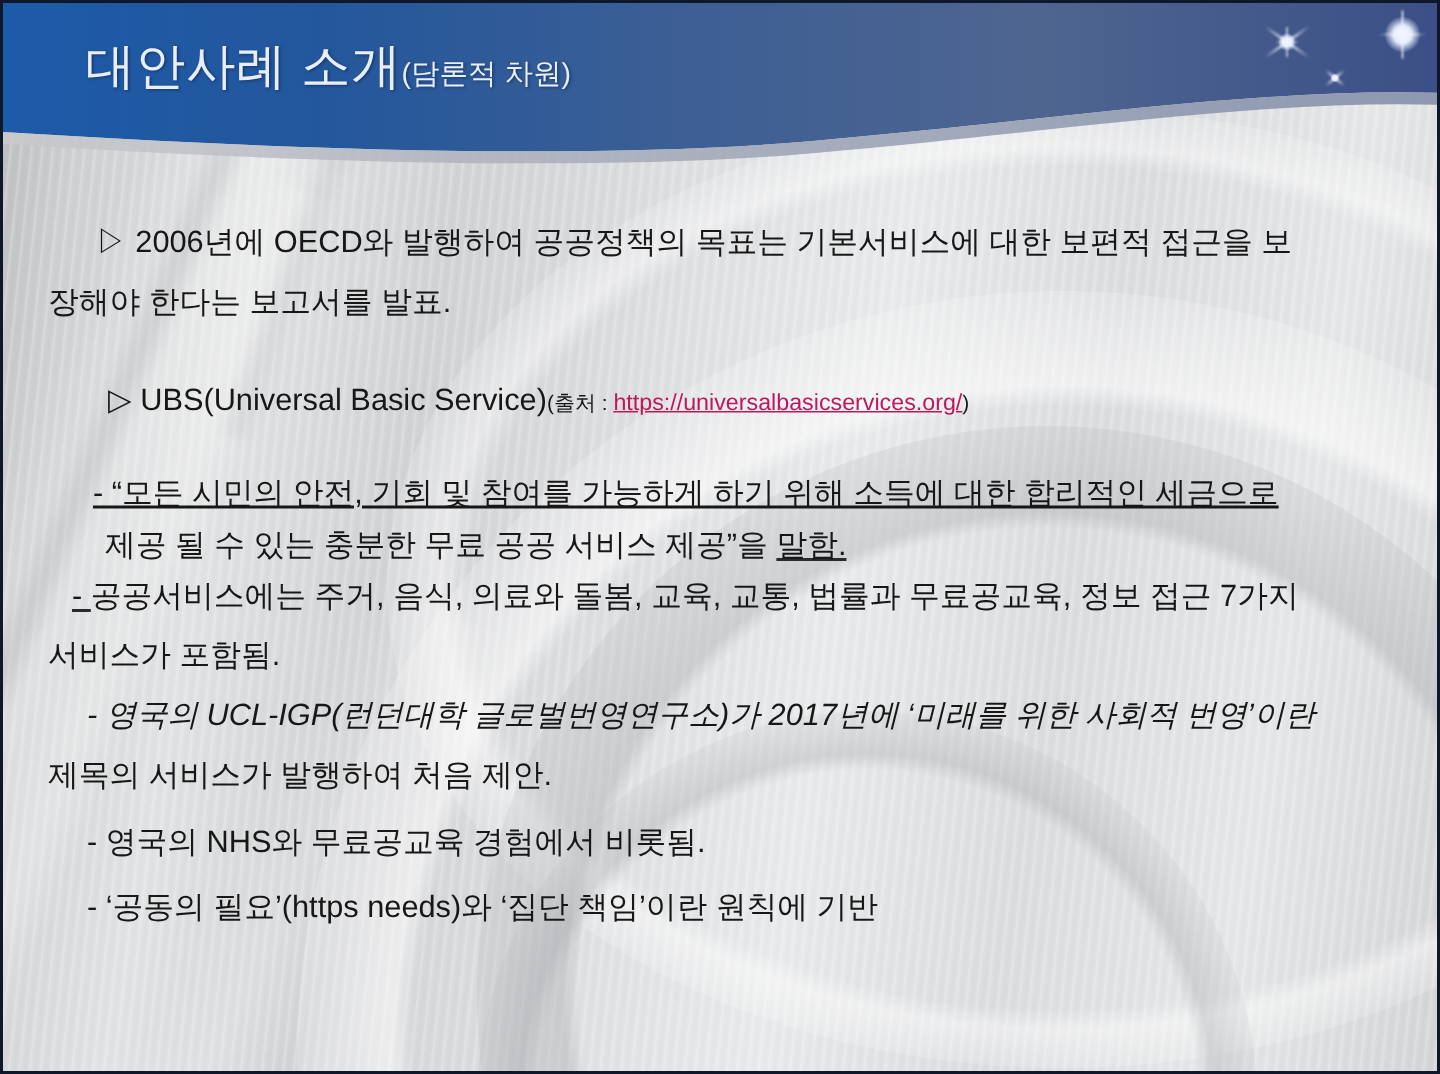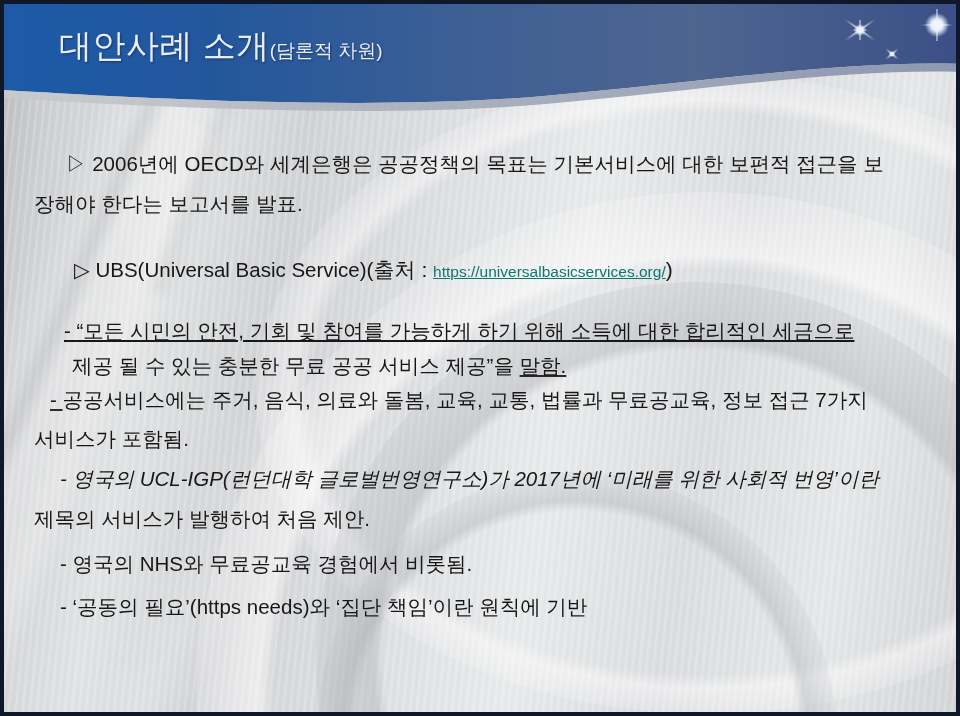--- a/index.html
+++ b/index.html
@@ -10,21 +10,21 @@
   body {
     font-family: "Liberation Sans", sans-serif;
   }
 
   .slide {
     position: relative;
     width: 960px;
     height: 716px;
     overflow: hidden;
     background: #d8d9db;
-    border: 4px solid #0f172a;
+    border: 2px solid #0f172a;
     box-sizing: border-box;
   }
 
   
   .bg-base {
     position: absolute;
     inset: 0;
     background:
       linear-gradient(100deg,
         #b9bbbd 0%,
@@ -137,23 +137,23 @@
     left: 0; top: 120px;
     width: 960px;
   }
   .para {
     color: #171717;
     font-size: 20.5px;
     line-height: 1.0;
     white-space: nowrap;
   }
   .line { white-space: nowrap; }
-  .small { font-size: 21px; }
+  .small { font-size: 14px; }
   .link {
-    color: #0f766e;
+    color: #be185d;
     text-decoration: underline;
     font-size: 15.5px;
   }
   .uline { text-decoration: underline; text-decoration-color: #2a2a2a; margin-top: 21px; }
 
   .p1   { position: absolute; left: 62px;  top:  30px; }
   .p1b  { position: absolute; left: 30px;  top:  70px; }
   .p2   { position: absolute; left: 70px;  top: 135px; }
   .p3   { position: absolute; left: 60px;  top: 197px; text-decoration: underline; }
   .p3b  { position: absolute; left: 68px;  top: 232px; }
@@ -221,21 +221,21 @@
     <div class="sparkle" style="left:880px; top:42px; width:16px; height:16px;">
       <div class="core" style="left:5px; top:5px; width:6px; height:6px;"></div>
       <div class="ray" style="left:0px; top:7px; width:16px; height:2px; transform:rotate(40deg);"></div>
       <div class="ray" style="left:0px; top:7px; width:16px; height:2px; transform:rotate(-40deg);"></div>
     </div>
   </div>
 
   <div class="content">
 
     <div class="para p1">
-      <span class="line">▷ 2006년에 OECD와 세계은행은 공공정책의 목표는 기본서비스에 대한 보편적 접근을 보</span>
+      <span class="line">▷ 2006년에 OECD와 발행하여 공공정책의 목표는 기본서비스에 대한 보편적 접근을 보</span>
     </div>
     <div class="para p1b">
       <span class="line">장해야 한다는 보고서를 발표.</span>
     </div>
 
     <div class="para p2">
       <span class="line">▷ UBS(Universal Basic Service)</span><span class="small">(출처 : </span><a class="link" href="#">https://universalbasicservices.org/</a><span class="small">)</span>
     </div>
 
     <div class="para p3">

